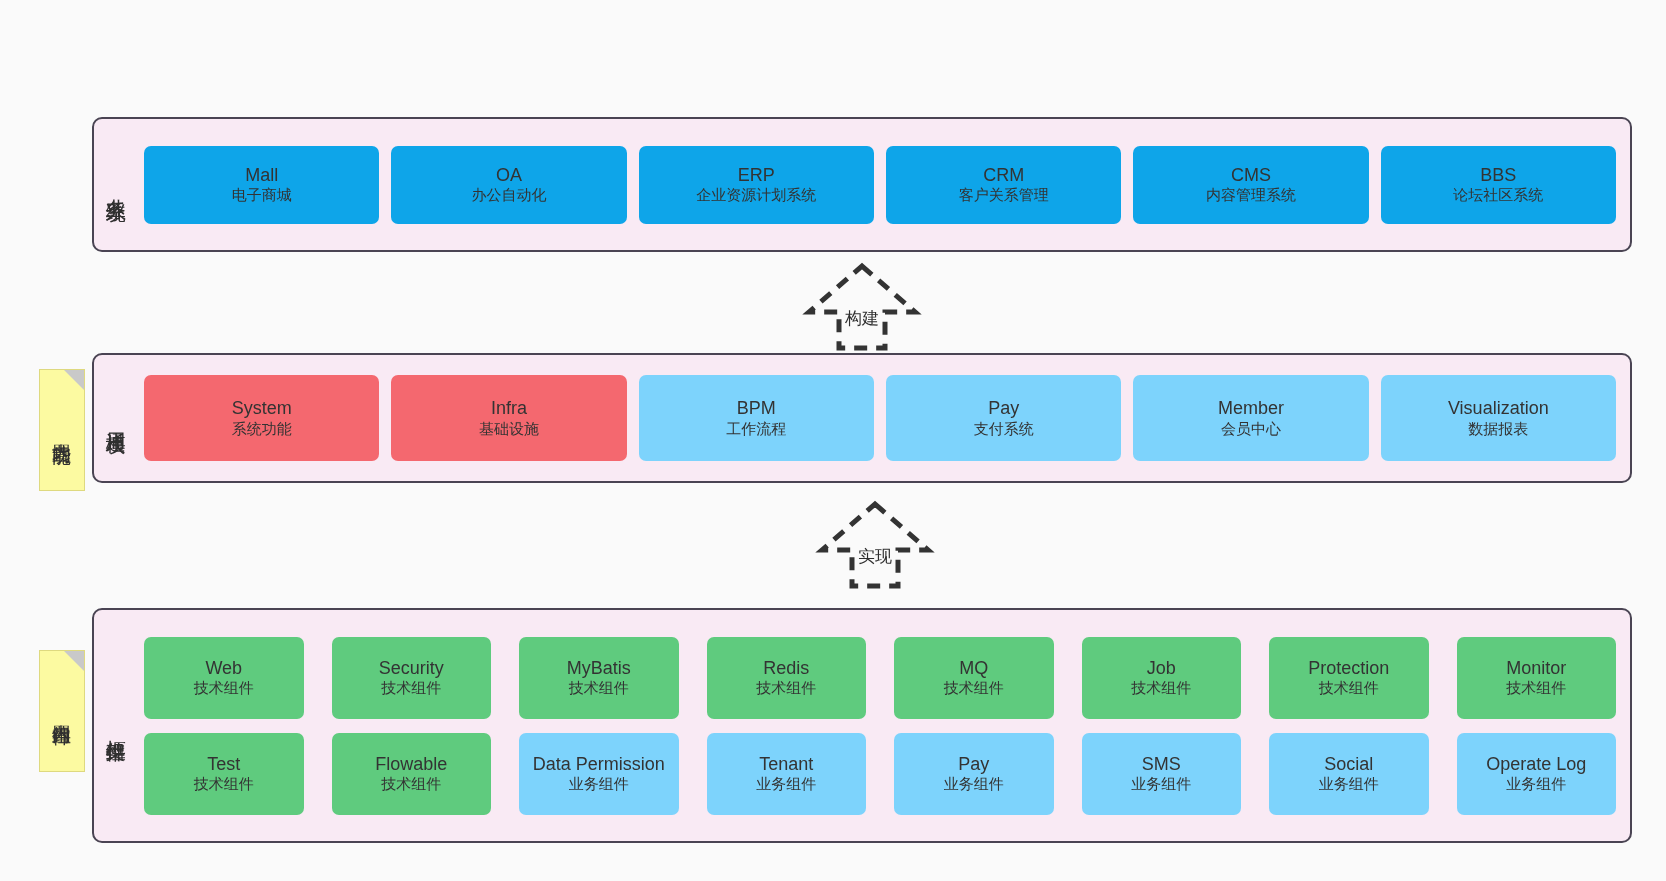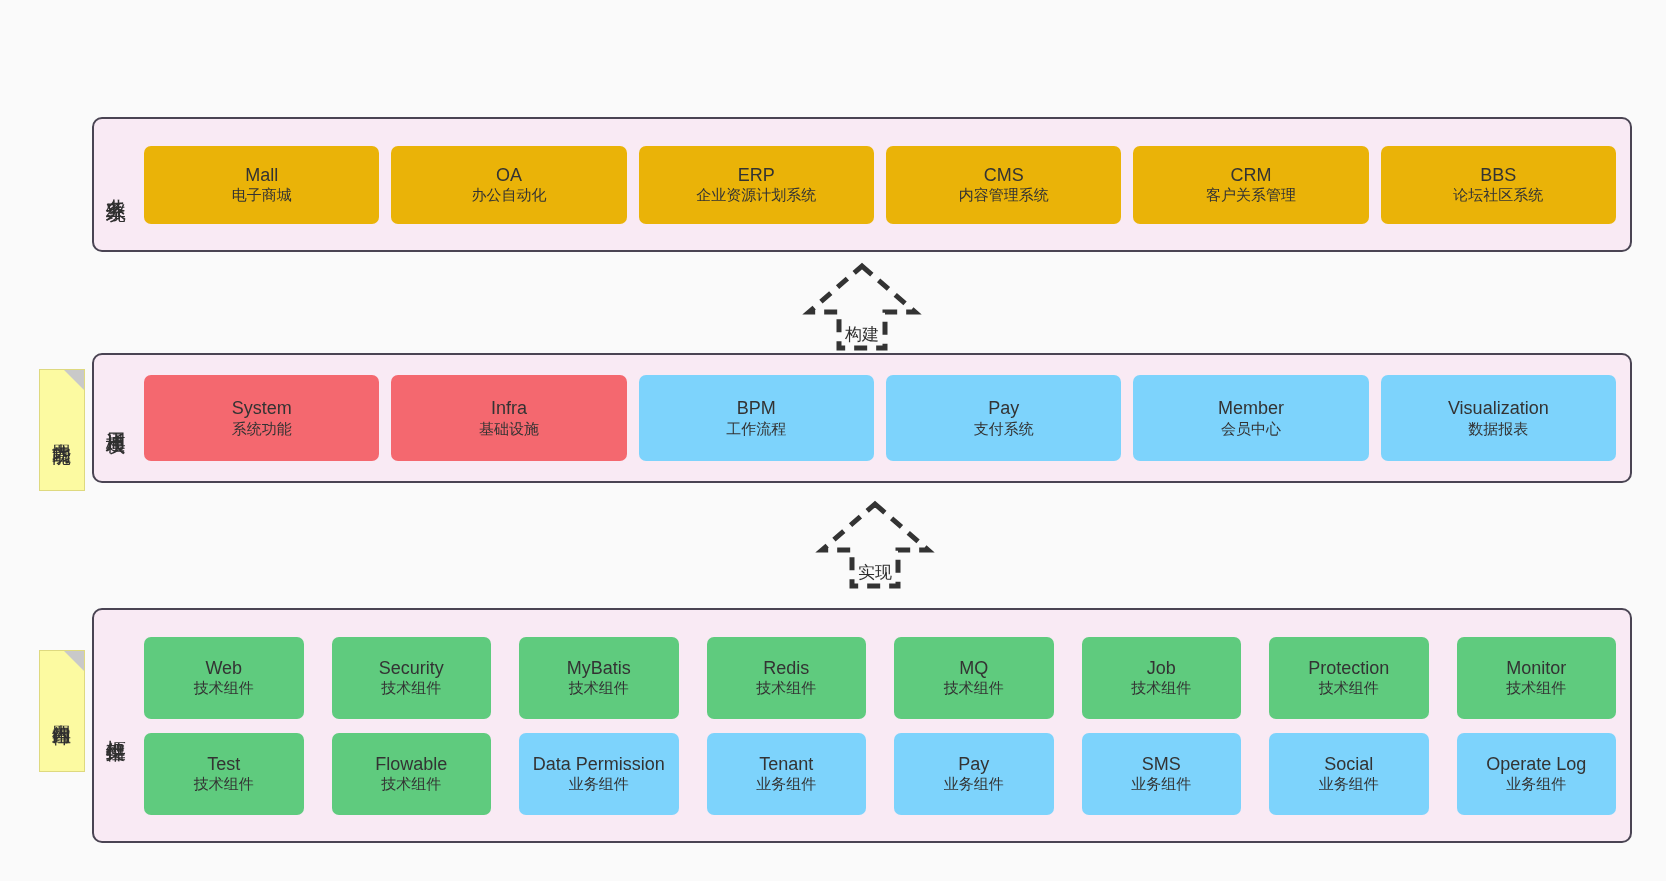--- a/index.html
+++ b/index.html
@@ -75,21 +75,21 @@
     align-items: center;
     justify-content: center;
     text-align: center;
     line-height: 1.2;
     box-sizing: border-box;
     padding: 6px 4px;
   }
   .card .t1 { font-size: 18px; }
   .card .t2 { font-size: 15px; }
 
-  .card.biz   { background: #eab308; height: 78px; }
+  .card.biz   { background: #0ea5e9; height: 78px; }
   .card.red   { background: #f4686f; height: 86px; }
   .card.pink  { background: #7dd3fc; height: 86px; }
   .card.green { background: #5fcb7e; height: 82px; }
   .card.lgreen{ background: #7dd3fc; height: 82px; }
 
   
   .note {
     position: absolute;
     width: 46px;
     background: #fcfaa1;
@@ -120,21 +120,21 @@
   .arrow {
     position: absolute;
     width: 150px;
     height: 96px;
   }
   .arrow svg { display: block; overflow: visible; }
   .arrow .lbl {
     position: absolute;
     left: 0;
     right: 0;
-    bottom: 8px;
+    bottom: 24px;
     text-align: center;
     font-size: 17px;
     color: #2f2f2f;
     user-select: none;
   }
 </style>
 </head>
 <body>
 
 <div class="canvas">
@@ -148,26 +148,26 @@
       </div>
       <div class="card biz">
         <span class="t1">OA</span>
         <span class="t2">办公自动化</span>
       </div>
       <div class="card biz">
         <span class="t1">ERP</span>
         <span class="t2">企业资源计划系统</span>
       </div>
       <div class="card biz">
+        <span class="t1">CRM</span>
+        <span class="t2">客户关系管理</span>
+      </div>
+      <div class="card biz">
         <span class="t1">CMS</span>
         <span class="t2">内容管理系统</span>
-      </div>
-      <div class="card biz">
-        <span class="t1">CRM</span>
-        <span class="t2">客户关系管理</span>
       </div>
       <div class="card biz">
         <span class="t1">BBS</span>
         <span class="t2">论坛社区系统</span>
       </div>
     </div>
   </div>
 
   <div class="arrow" style="left:787px; top:262px; width:150px; height:92px;">
     <svg width="150" height="92" viewBox="0 0 150 92" fill="none" aria-hidden="true">

